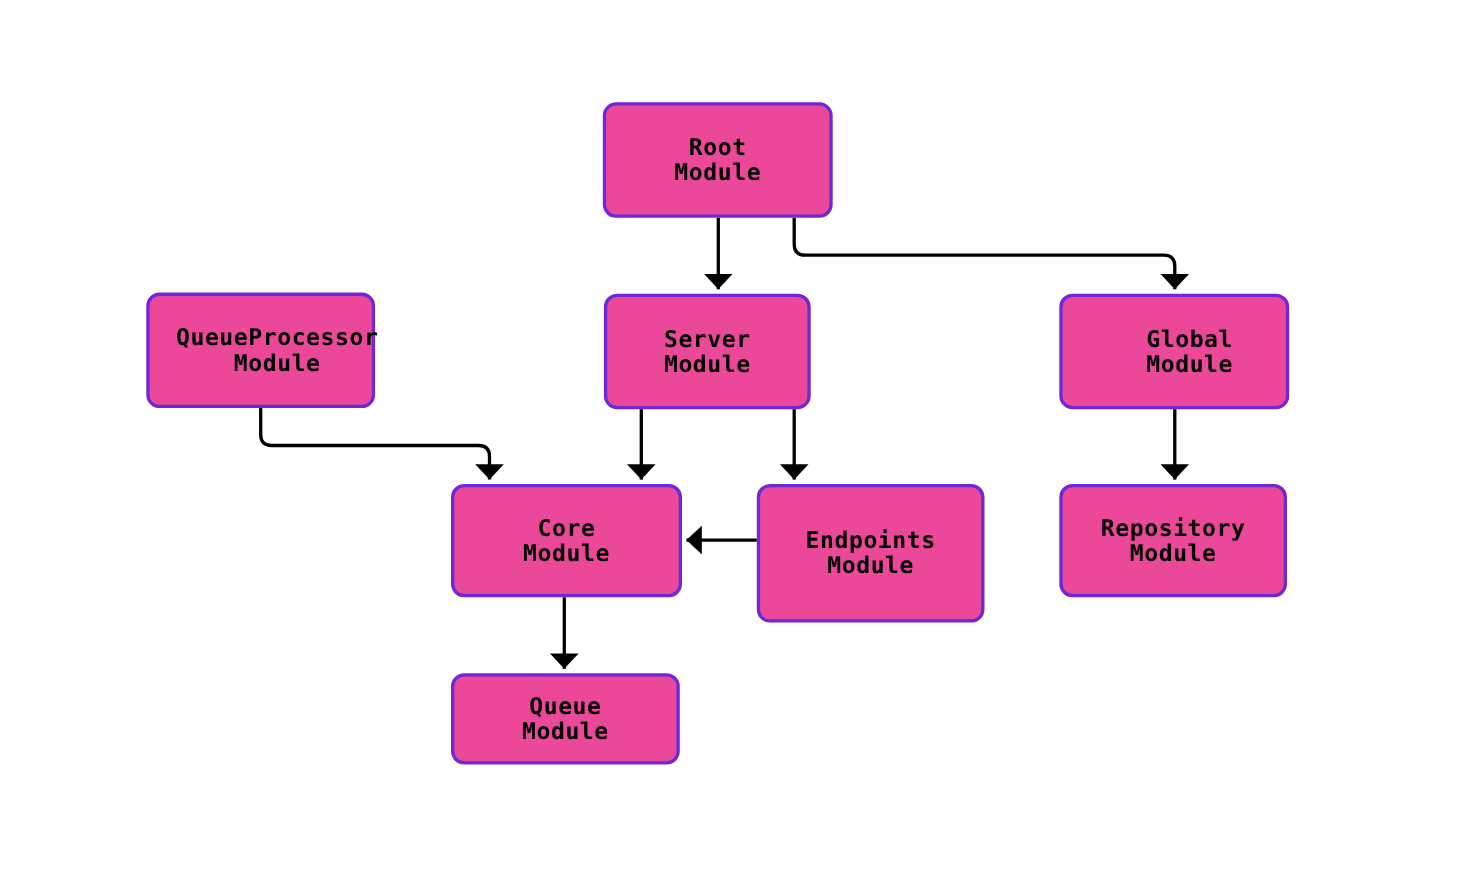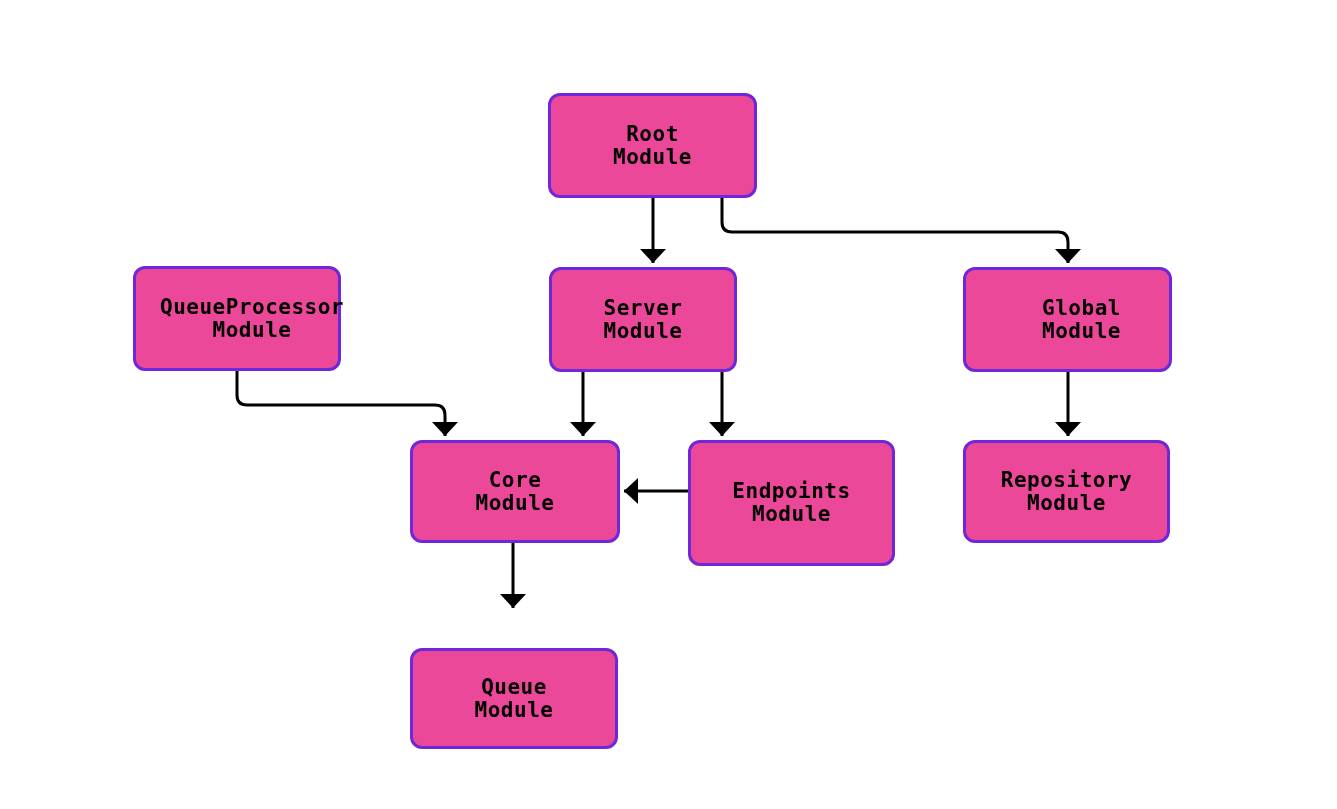--- a/index.html
+++ b/index.html
@@ -47,21 +47,21 @@
     letter-spacing: 0.5px;
   }
   
   #node-root          { left: 548px; top:  93px; width: 209px; height: 105px; }
   #node-queueprocessor{ left: 133px; top: 266px; width: 208px; height: 105px; padding-left: 30px; }
   #node-server        { left: 549px; top: 267px; width: 188px; height: 105px; }
   #node-global        { left: 963px; top: 267px; width: 209px; height: 105px; padding-left: 28px; }
   #node-core          { left: 410px; top: 440px; width: 210px; height: 103px; }
   #node-endpoints     { left: 688px; top: 440px; width: 207px; height: 126px; }
   #node-repository    { left: 963px; top: 440px; width: 207px; height: 103px; }
-  #node-queue         { left: 410px; top: 612px; width: 208px; height: 101px; margin-top: 36px; }
+  #node-queue         { left: 410px; top: 612px; width: 208px; height: 83px; }
 </style>
 </head>
 <body>
 
 <div class="canvas">
 
   <svg class="edges-layer" width="1337" height="809" viewBox="0 0 1337 809" xmlns="http://www.w3.org/2000/svg">
     <defs>
       <marker id="arrowhead" markerUnits="userSpaceOnUse" markerWidth="15" markerHeight="27" refX="14" refY="13" orient="auto">
         <polygon points="0,0 14,13 0,26" fill="#000000"></polygon>

